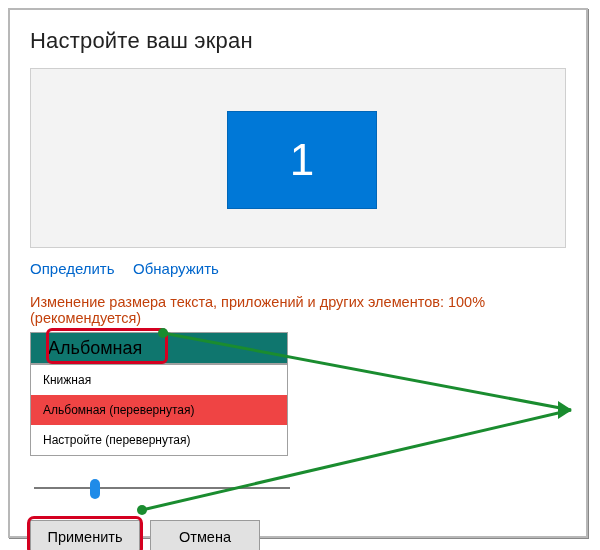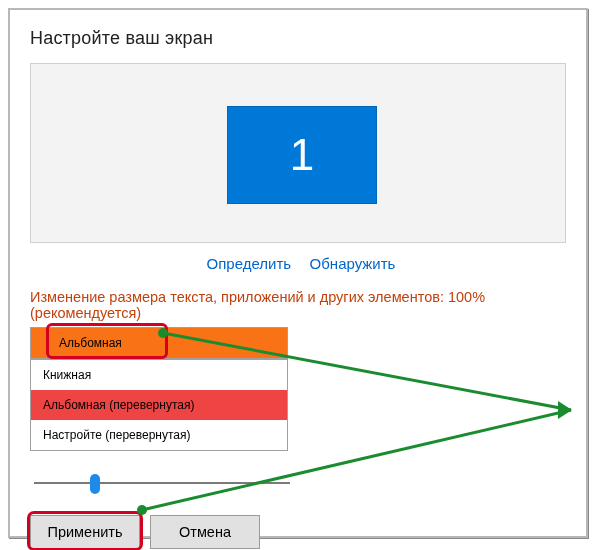--- a/index.html
+++ b/index.html
@@ -16,21 +16,21 @@
     left: 8px;
     top: 8px;
     width: 580px;
     height: 530px;
     border: 2px solid #b8b8b8;
     box-shadow: 1px 1px 0 #888;
     box-sizing: border-box;
     background: #ffffff;
   }
   .page-title {
-    font-size: 18px;
+    font-size: 22px;
     font-weight: 400;
     color: #222;
     margin: 18px 0 14px 20px;
     letter-spacing: 0.2px;
   }
   .preview {
     margin: 0 20px 0 20px;
     border: 1px solid #cfcfcf;
     background: #f3f3f3;
     height: 178px;
@@ -46,46 +46,45 @@
     color: #ffffff;
     display: flex;
     align-items: center;
     justify-content: center;
     font-size: 44px;
     font-weight: 300;
     box-shadow: 0 0 0 1px #0066b8 inset;
   }
   .link-row {
     margin: 12px 0 10px 20px;
-    text-align: center;
   }
   .link-row a {
     color: #0066cc;
     font-size: 15px;
     text-decoration: none;
     margin-right: 14px;
     cursor: pointer;
   }
   .scale-label {
     margin: 16px 20px 6px 20px;
     font-size: 14.5px;
     color: #c2410c;
   }
   .dropdown {
     position: relative;
     margin-left: 20px;
     width: 258px;
   }
   .dd-header {
     border: 1px solid #a0a0a0;
-    background: #f97316;
+    background: #0f766e;
     height: 30px;
     line-height: 30px;
-    font-size: 12px;
-    padding-left: 28px;
+    font-size: 18px;
+    padding-left: 17px;
     position: relative;
   }
   .dd-highlight-red {
     position: absolute;
     left: 16px;
     top: -4px;
     width: 122px;
     height: 36px;
     border: 3px solid #d40020;
     border-radius: 6px;

